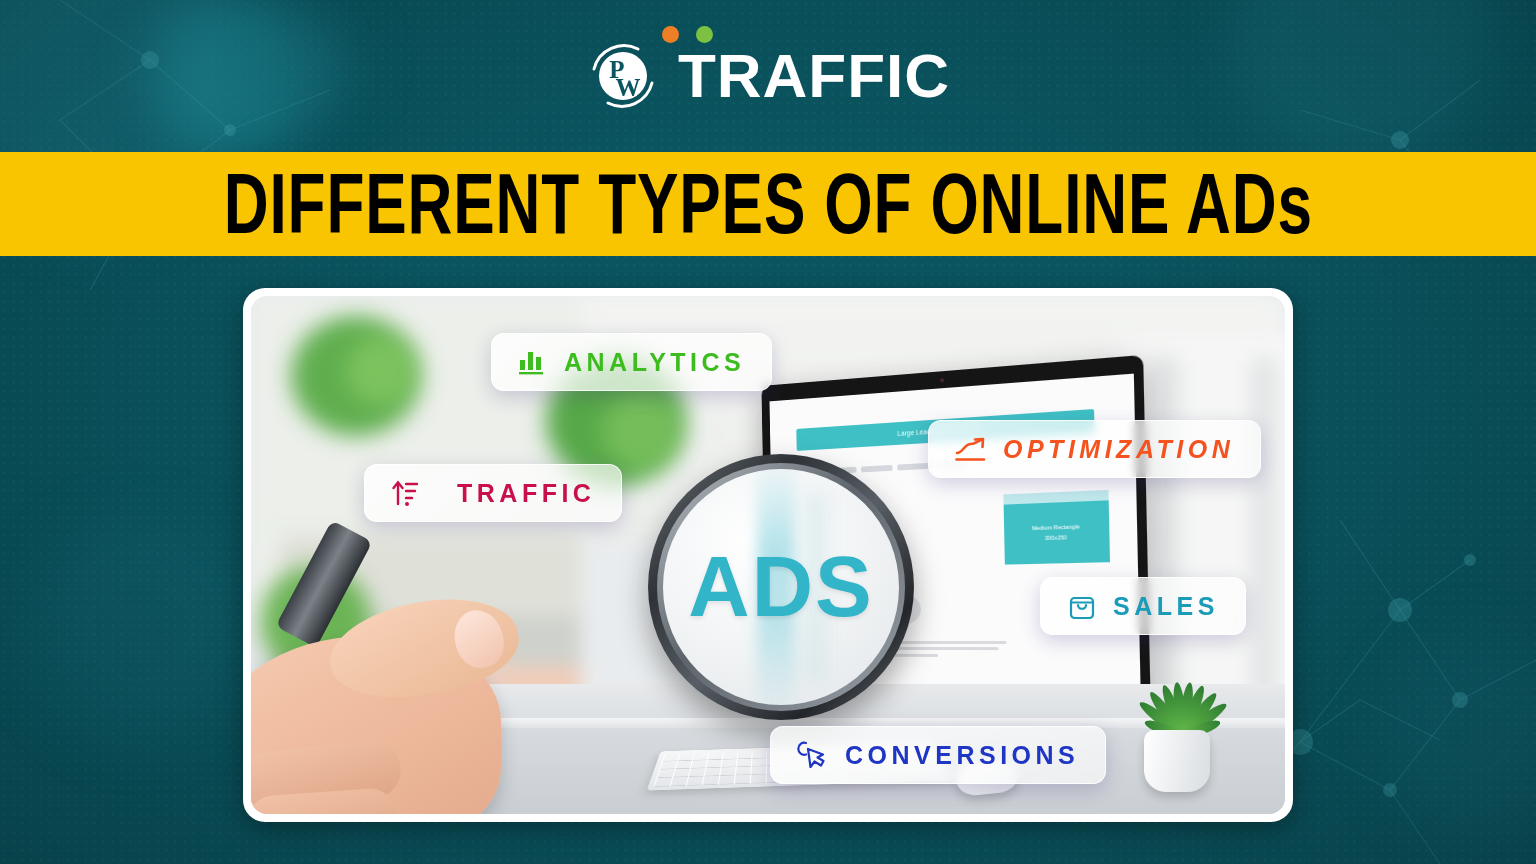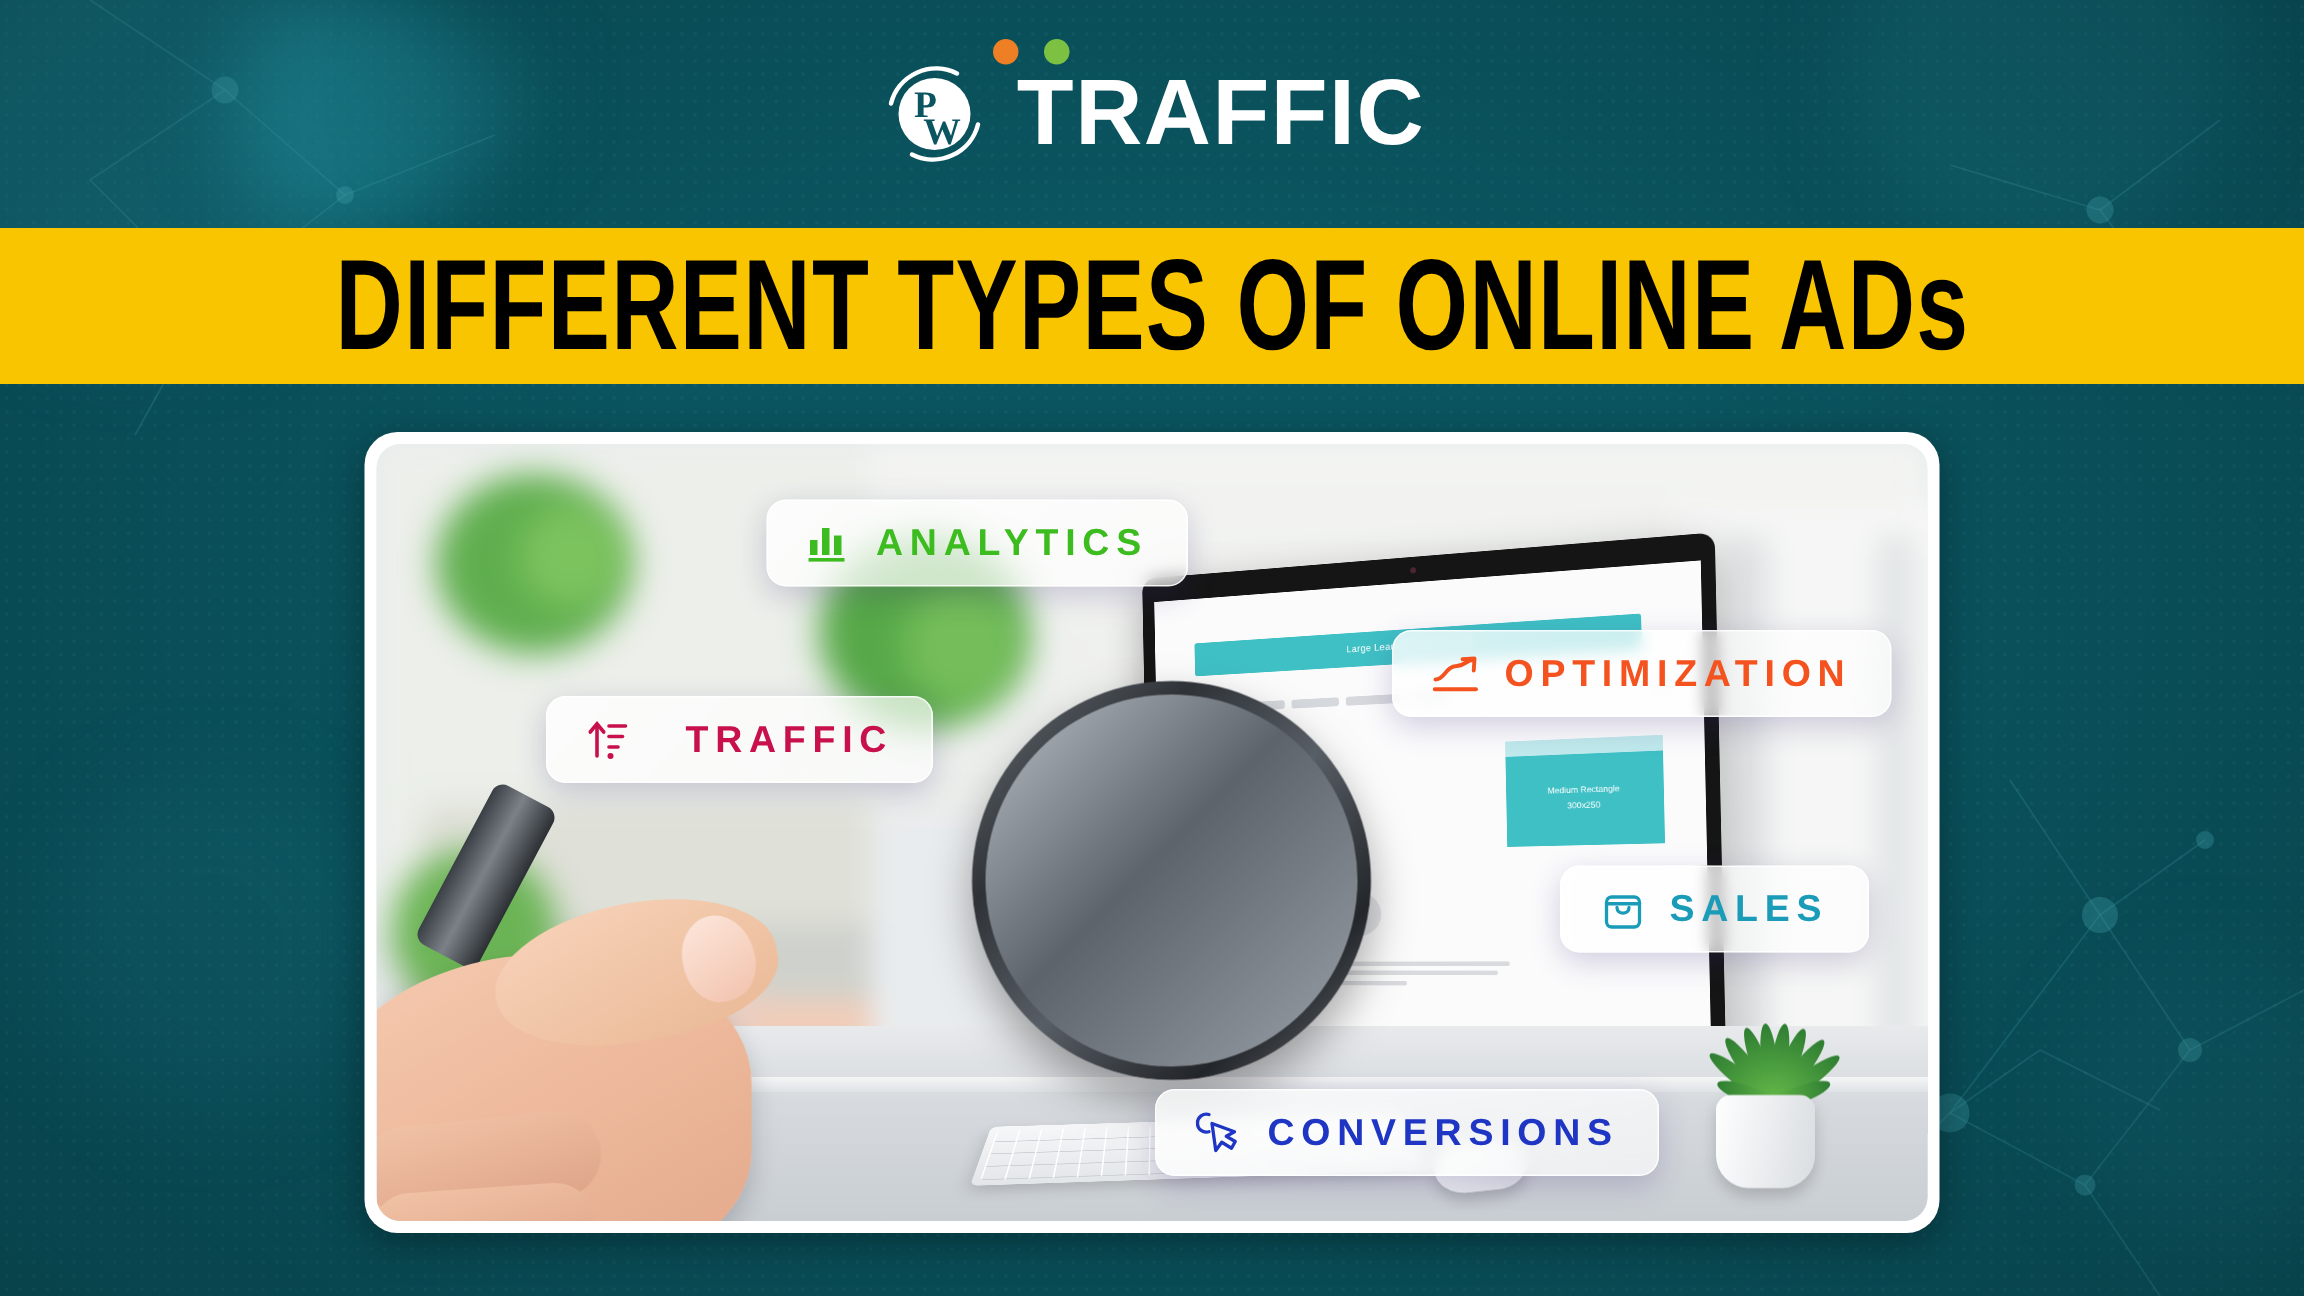--- a/index.html
+++ b/index.html
@@ -197,21 +197,21 @@
     z-index:6;
   }
   .badge .lbl {
     font-size:25px; font-weight:bold; letter-spacing:4.5px;
     font-family:"Liberation Sans", sans-serif; white-space:nowrap;
   }
   .badge svg { display:block; }
 
   #badge-analytics    { left:499px; top:325px; }
   #badge-traffic      { left:356px; top:456px;gap:36px; }
-  #badge-optimization { left:920px; top:412px; }
+  #badge-optimization { left:920px; top:412px;font-style:italic; }
   #badge-sales        { left:1032px; top:569px; }
   #badge-conversions  { left:762px; top:718px; }
 </style>
 </head>
 <body>
 
 <div id="bg">
   <div class="bokeh" style="left:-60px; top:-70px; width:300px; height:300px; background:rgba(26,120,134,.55);"></div>
   <div class="bokeh" style="left:150px; top:-10px; width:170px; height:170px; background:rgba(32,150,166,.55);"></div>
   <div class="bokeh" style="left:270px; top:20px; width:90px; height:90px; background:rgba(22,110,124,.45);"></div>
@@ -349,30 +349,35 @@
       <div class="leaf" style="transform:rotate(54deg);"></div>
       <div class="leaf" style="height:40px; transform:rotate(-70deg);"></div>
       <div class="leaf" style="height:40px; transform:rotate(70deg);"></div>
       <div class="pot"></div>
     </div>
 
     <div class="handle"></div>
     <div class="mag">
       <div class="mag-rim"></div>
       <div class="mag-rim2"></div>
+      <div class="mag-lens">
+        <div class="lens-streak"></div>
+        <div class="lens-streak2"></div>
+        <div class="ads-text">ADS</div>
+      </div>
     </div>
     <div class="hand">
       <div class="palm"></div>
       <div class="fing" style="left:30px; top:150px; width:160px; height:58px; transform:rotate(-6deg);"></div>
       <div class="fing" style="left:36px; top:196px; width:150px; height:54px; transform:rotate(-4deg);"></div>
       <div class="thumb"></div>
       <div class="nail"></div>
     </div>
 
-    <div class="badge" id="badge-analytics" style="position:absolute; left:260px; top:37px;">
+    <div class="badge" id="badge-analytics" style="position:absolute; left:240px; top:37px;">
       <span>
         <svg width="30" height="28" viewBox="0 0 30 28">
           <g fill="#3dbc20">
               <rect x="2" y="12" width="5" height="10"></rect>
               <rect x="10" y="4" width="5" height="18"></rect>
               <rect x="18" y="9" width="5" height="13"></rect>
             </g>
           <rect x="1" y="24" width="24" height="2.4" fill="#3dbc20"></rect>
         </svg>
       </span>

